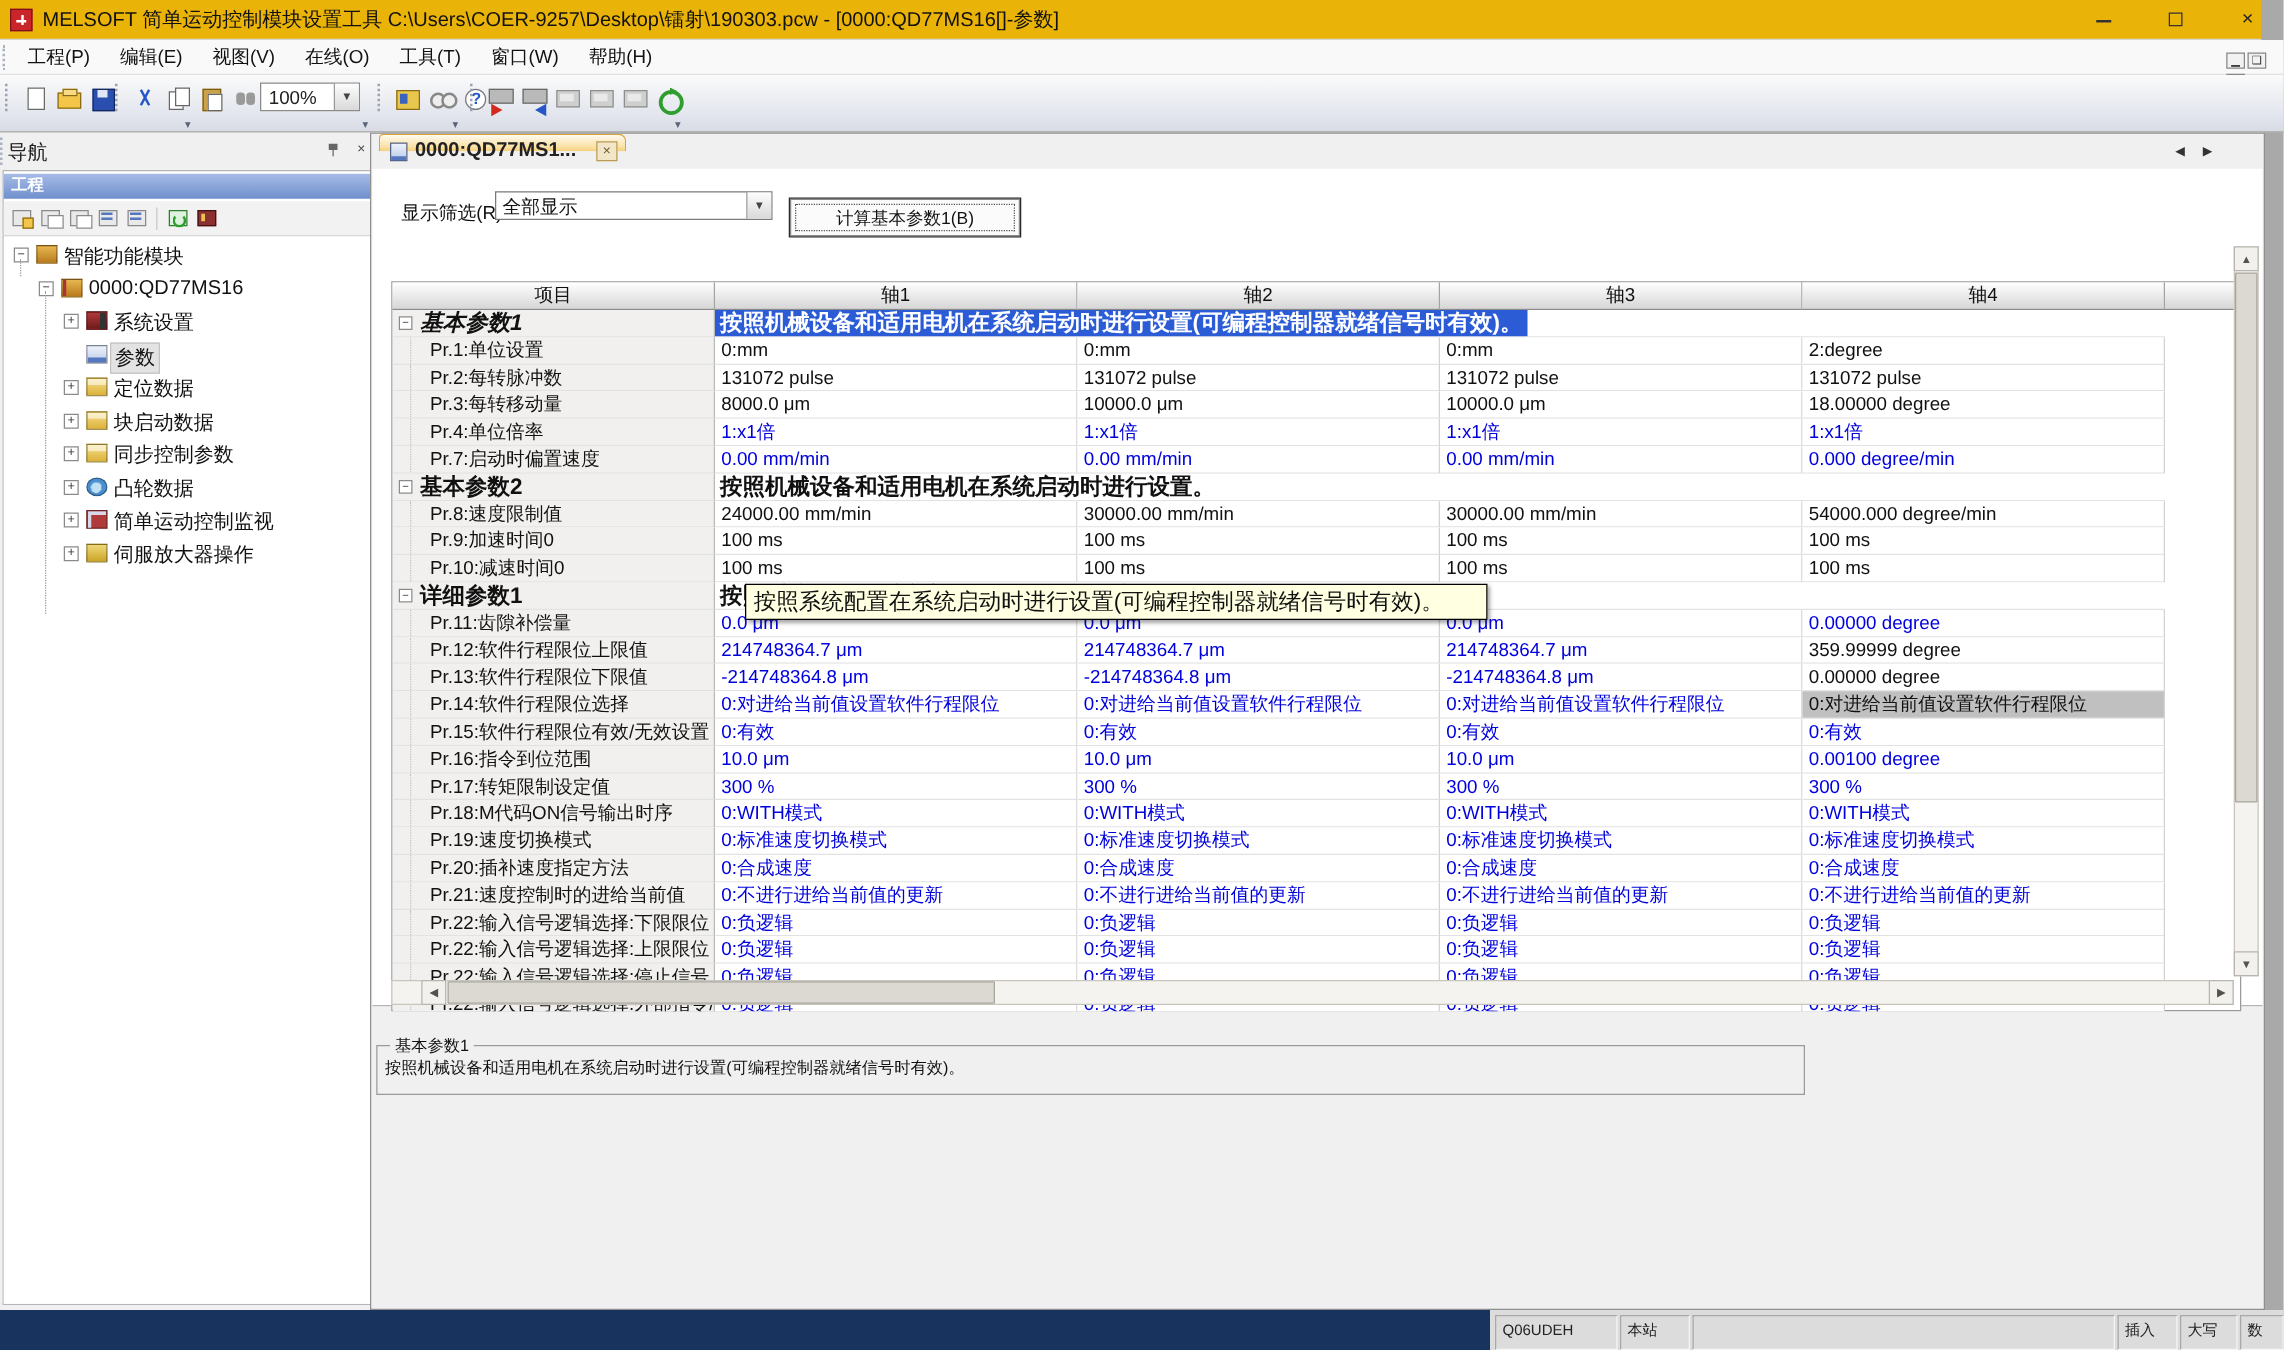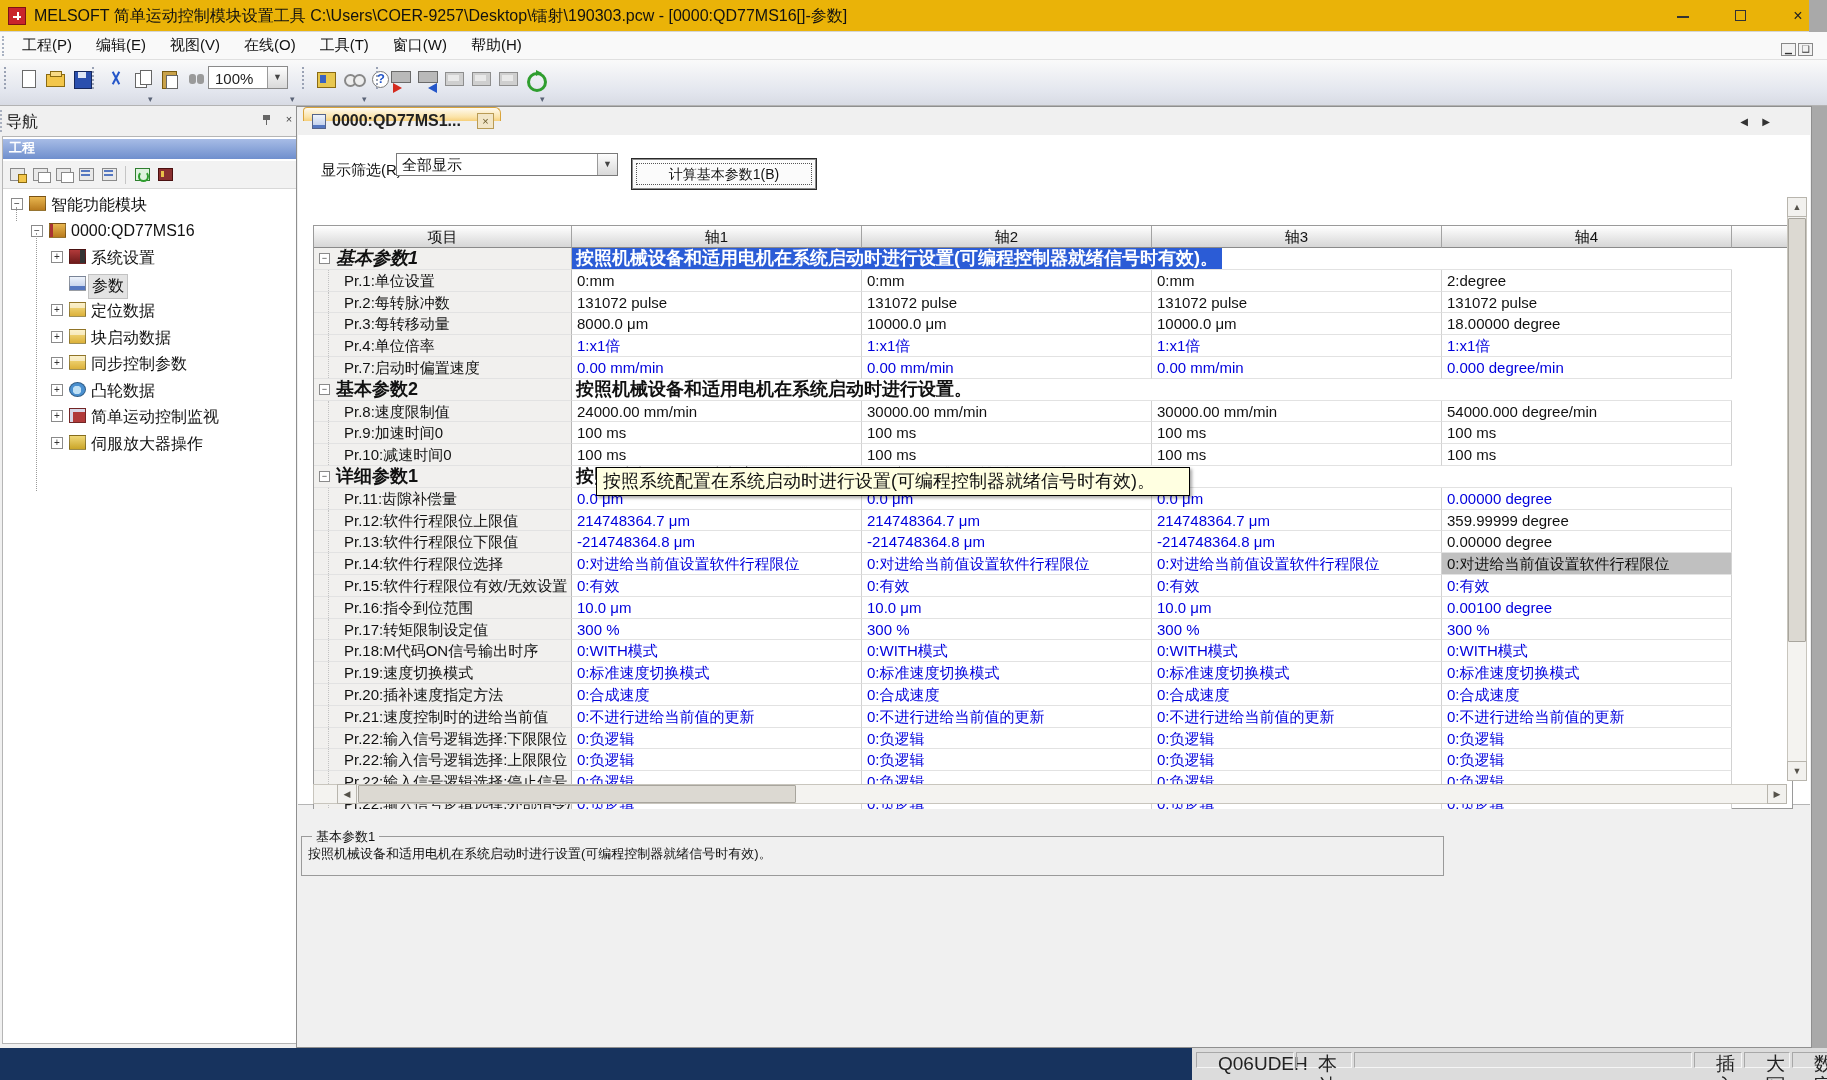--- a/index.html
+++ b/index.html
@@ -160,22 +160,22 @@
   font-size:18px; line-height:27px; padding-left:6px; white-space:nowrap; color:#111; }
 
 
 #desc-box { position:absolute; left:4px; top:729px; width:1143px; height:40px; border:1px solid #9a9a9a; }
 #desc-title { position:absolute; left:10px; top:-9px; background:#f0f0f0; padding:0 4px; font-size:13px; color:#111; }
 #desc-text { position:absolute; left:6px; top:8px; font-size:13px; color:#111; }
 
 
 #statusbar { left:0; top:1048px; width:1827px; height:32px; background:#dcdcdc; }
 #status-navy { position:absolute; left:0; top:0; width:1192px; height:32px; background:#17335e; }
-.spane { position:absolute; top:4px; height:16px; border:1px solid; border-color:#a8a8a8 #f5f5f5 #f5f5f5 #a8a8a8;
-  font-size:19px; color:#222; line-height:22px; padding:0 21px; }
+.spane { position:absolute; top:4px; height:28px; border:1px solid; border-color:#a8a8a8 #f5f5f5 #f5f5f5 #a8a8a8;
+  font-size:12px; color:#222; line-height:22px; padding:0 5px; }
 </style>
 </head>
 <body>
 
 <div id="app">
 
   <div class="a" id="titlebar">
     <div class="a" id="app-icon"></div>
     <div class="a" id="title-text">MELSOFT 简单运动控制模块设置工具 C:\Users\COER-9257\Desktop\镭射\190303.pcw - [0000:QD77MS16[]-参数]</div>
     <div class="a winbtn" style="left:1653px">

